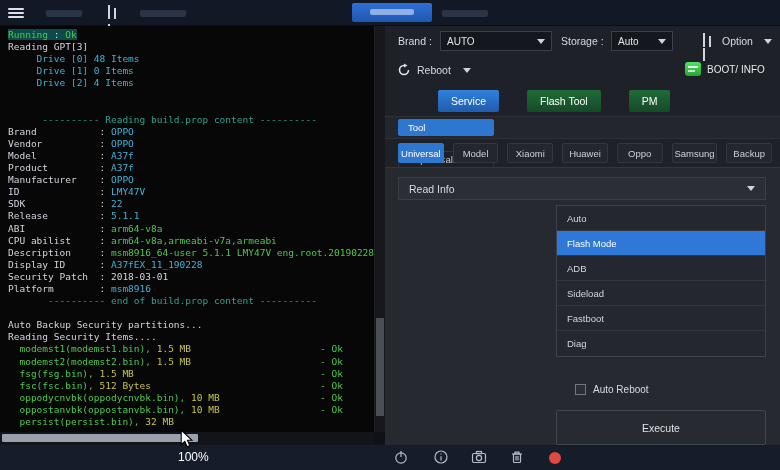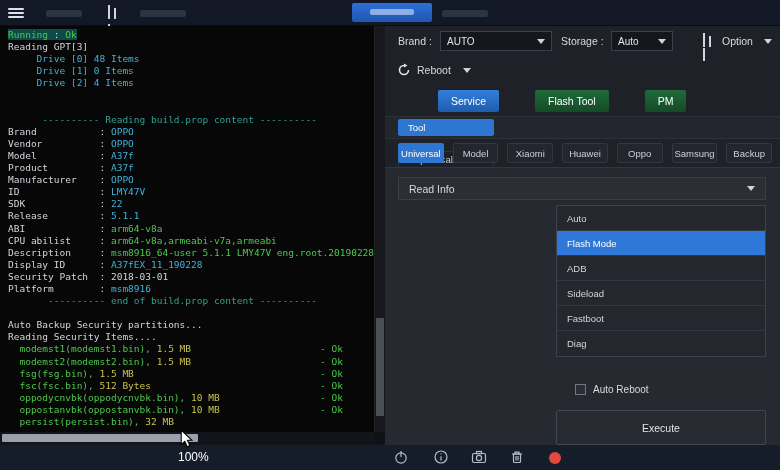--- a/index.html
+++ b/index.html
@@ -42,21 +42,21 @@
   .select { position:absolute; background:#14171d; border:1px solid #3a3f4a; height:20px; font-size:10px; color:#e2e5ea;
             display:flex; align-items:center; padding:0 6px; justify-content:space-between; cursor:pointer; }
   .caret { width:0; height:0; border-left:4px solid transparent; border-right:4px solid transparent; border-top:5px solid #cfd3da; margin-left:6px; }
   .optgrp { position:absolute; left:316px; top:5px; height:20px; display:flex; align-items:center; gap:5px; font-size:10.5px; cursor:pointer; }
   .reboot { position:absolute; left:6px; top:33px; height:22px; display:flex; align-items:center; gap:6px; padding:0 6px; font-size:10.5px; cursor:pointer; }
   .bootinfo { position:absolute; left:300px; top:31px; height:24px; display:flex; align-items:center; gap:6px; font-size:10px; color:#e6e9ee; cursor:pointer; }
   .green-ic { width:16px; height:14px; border-radius:3px; background:linear-gradient(#55e067,#23a637); position:relative; }
   .green-ic:before { content:""; position:absolute; left:3px; top:4px; width:10px; height:2px; background:rgba(255,255,255,.85); }
   .green-ic:after  { content:""; position:absolute; left:3px; top:8px; width:7px;  height:2px; background:rgba(255,255,255,.7); }
 
-  #main-tabs { position:absolute; left:18px; top:64px; display:flex; gap:20px;padding-left:35px; }
+  #main-tabs { position:absolute; left:18px; top:64px; display:flex; gap:12px;padding-left:35px; }
   .mtab { height:22px; padding:0 13px; font-size:10.5px; color:#fff; display:flex; align-items:center; border-radius:2px; cursor:pointer; }
   .mtab.blue  { background:linear-gradient(#3180dc,#1f5cae); }
   .mtab.green { background:linear-gradient(#1f6b38,#154a27);margin-left:16px; }
 
   .substrip { position:absolute; left:0; top:90px; width:395px; height:23px; background:#23262d; border-top:1px solid #2c3038; border-bottom:1px solid #2c3038; }
   #sub-tabs { position:absolute; left:13px; top:2px; display:flex; gap:15px;flex-direction:column; }
   .stab { height:17px; padding:0 9px; font-size:9.5px; color:#c9cdd5; display:flex; align-items:center; background:#1d2026; border:1px solid #30343c; border-radius:2px; cursor:pointer; }
   .stab.on { background:#2e77d0; color:#fff; border-color:#2e77d0; }
 
   #brand-tabs { position:absolute; left:13px; top:117px; width:374px; display:flex; gap:9px; }
@@ -136,20 +136,24 @@
 
   <div class="reboot">
     <svg width="14" height="14" viewBox="0 0 14 14">
       <path d="M11.5 7 A4.5 4.5 0 1 1 7 2.5" fill="none" stroke="#dfe3ea" stroke-width="1.6"></path>
       <path d="M7 0.5 L10.5 2.5 L7 4.5 Z" fill="#dfe3ea" stroke="none"></path>
     </svg>
     <span>Reboot</span>
     <span class="caret"></span>
   </div>
 
+  <div class="bootinfo">
+    <span class="green-ic"></span>
+    <span>BOOT/ INFO</span>
+  </div>
 
   <div id="main-tabs">
       <div class="mtab on blue">Service</div>
       <div class="mtab green">Flash Tool</div>
       <div class="mtab green">PM</div>
     </div>
 
   <div class="substrip">
     <div id="sub-tabs">
         <div class="stab on">Tool</div>

